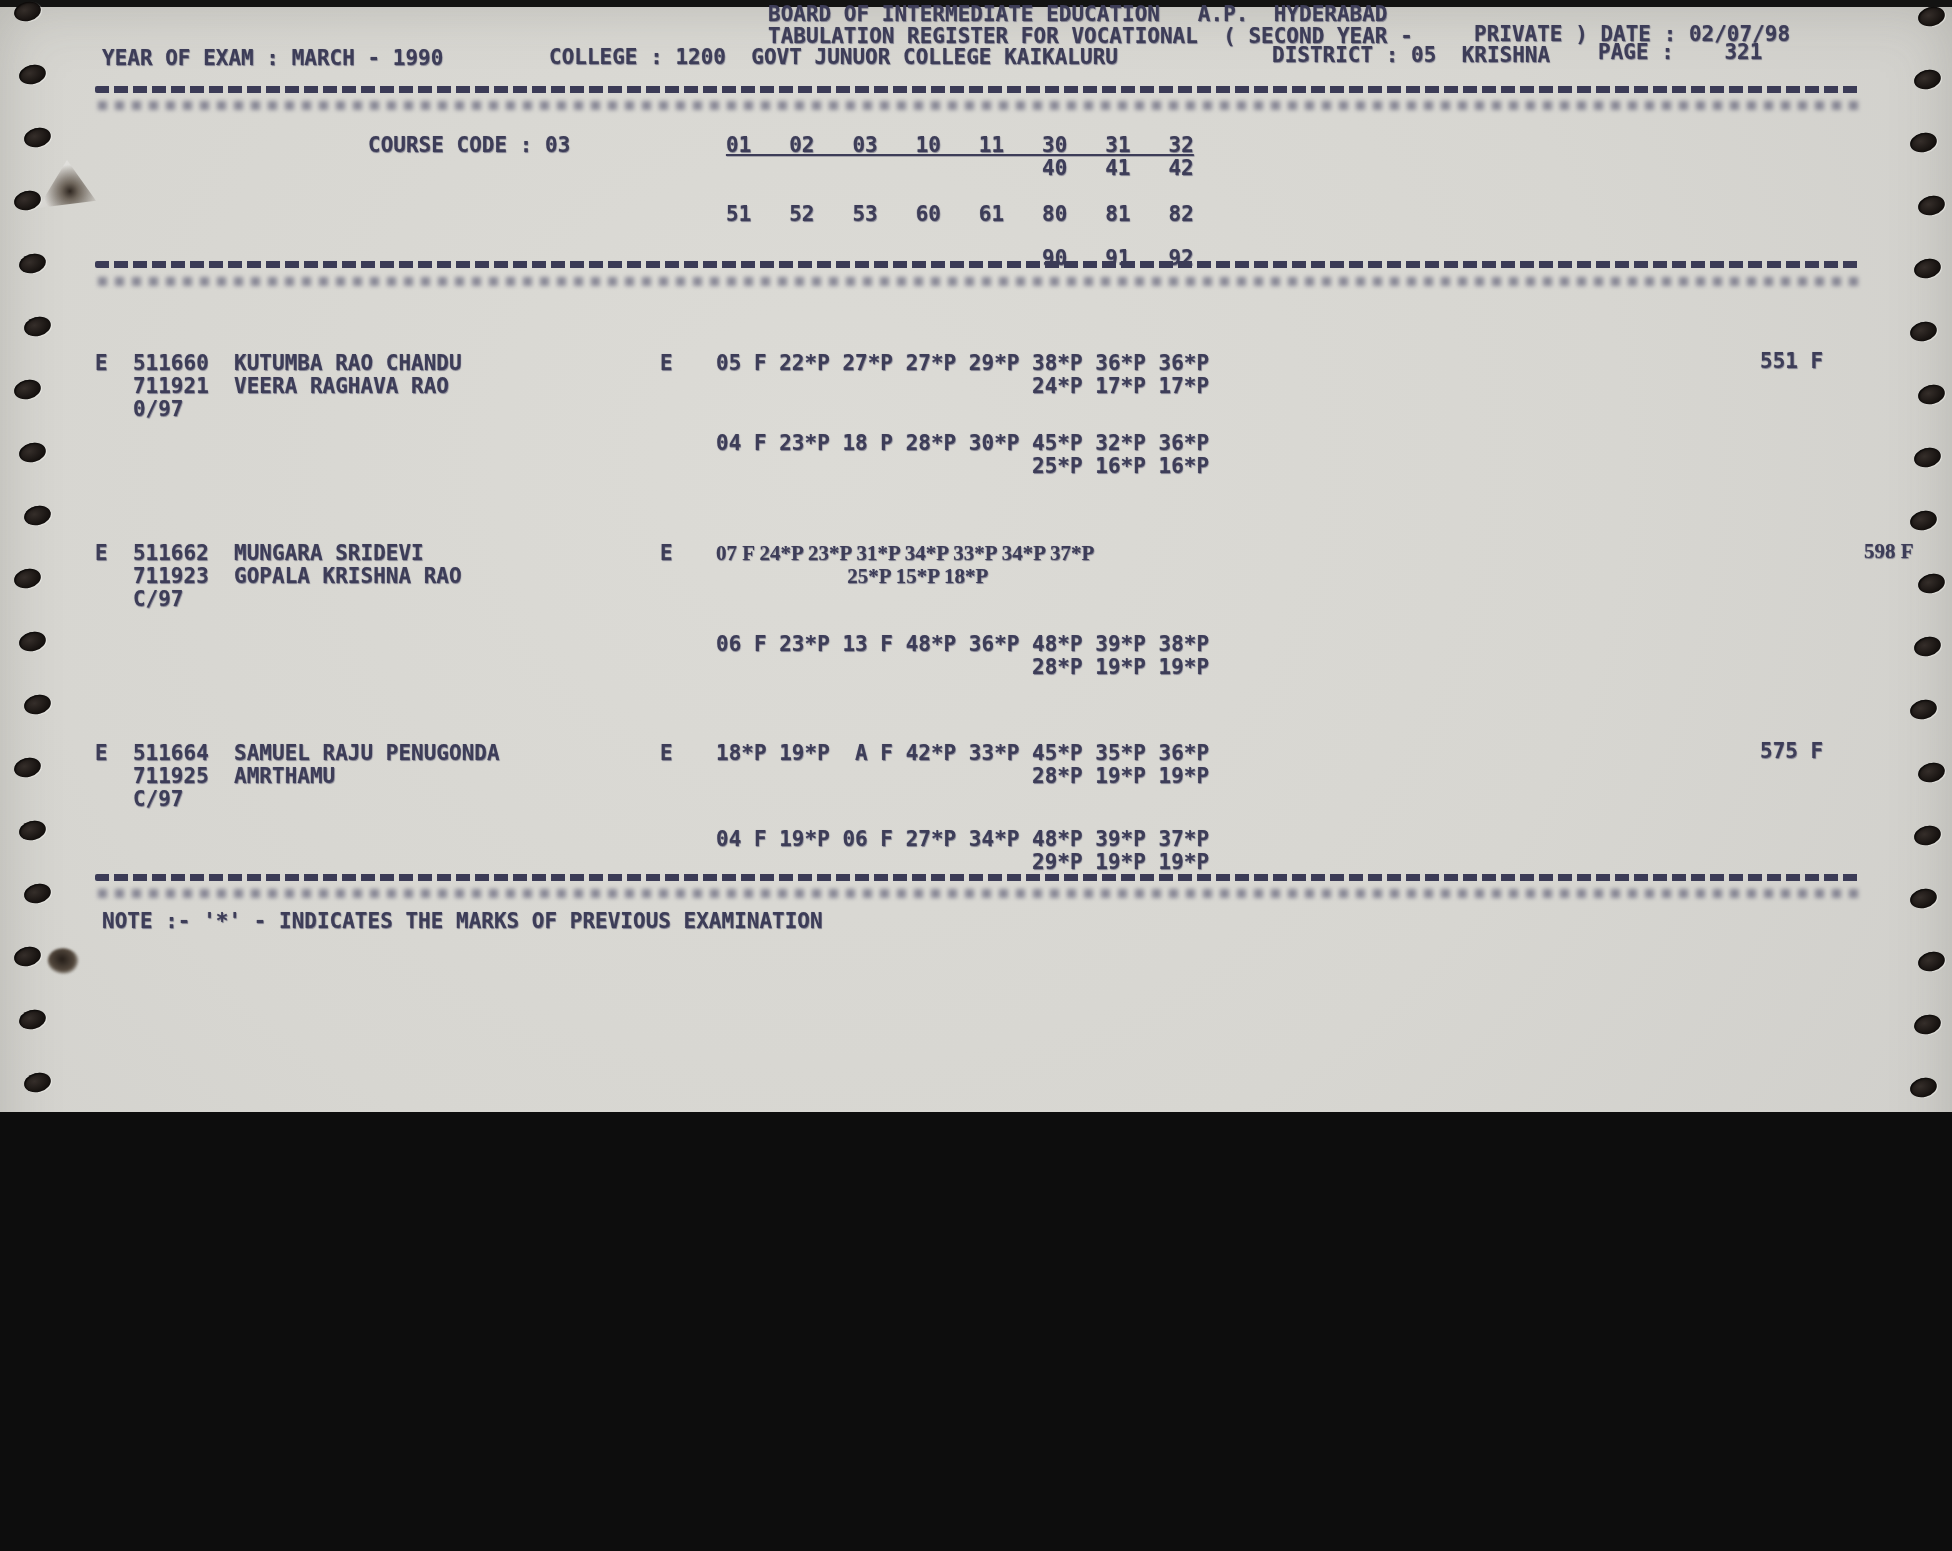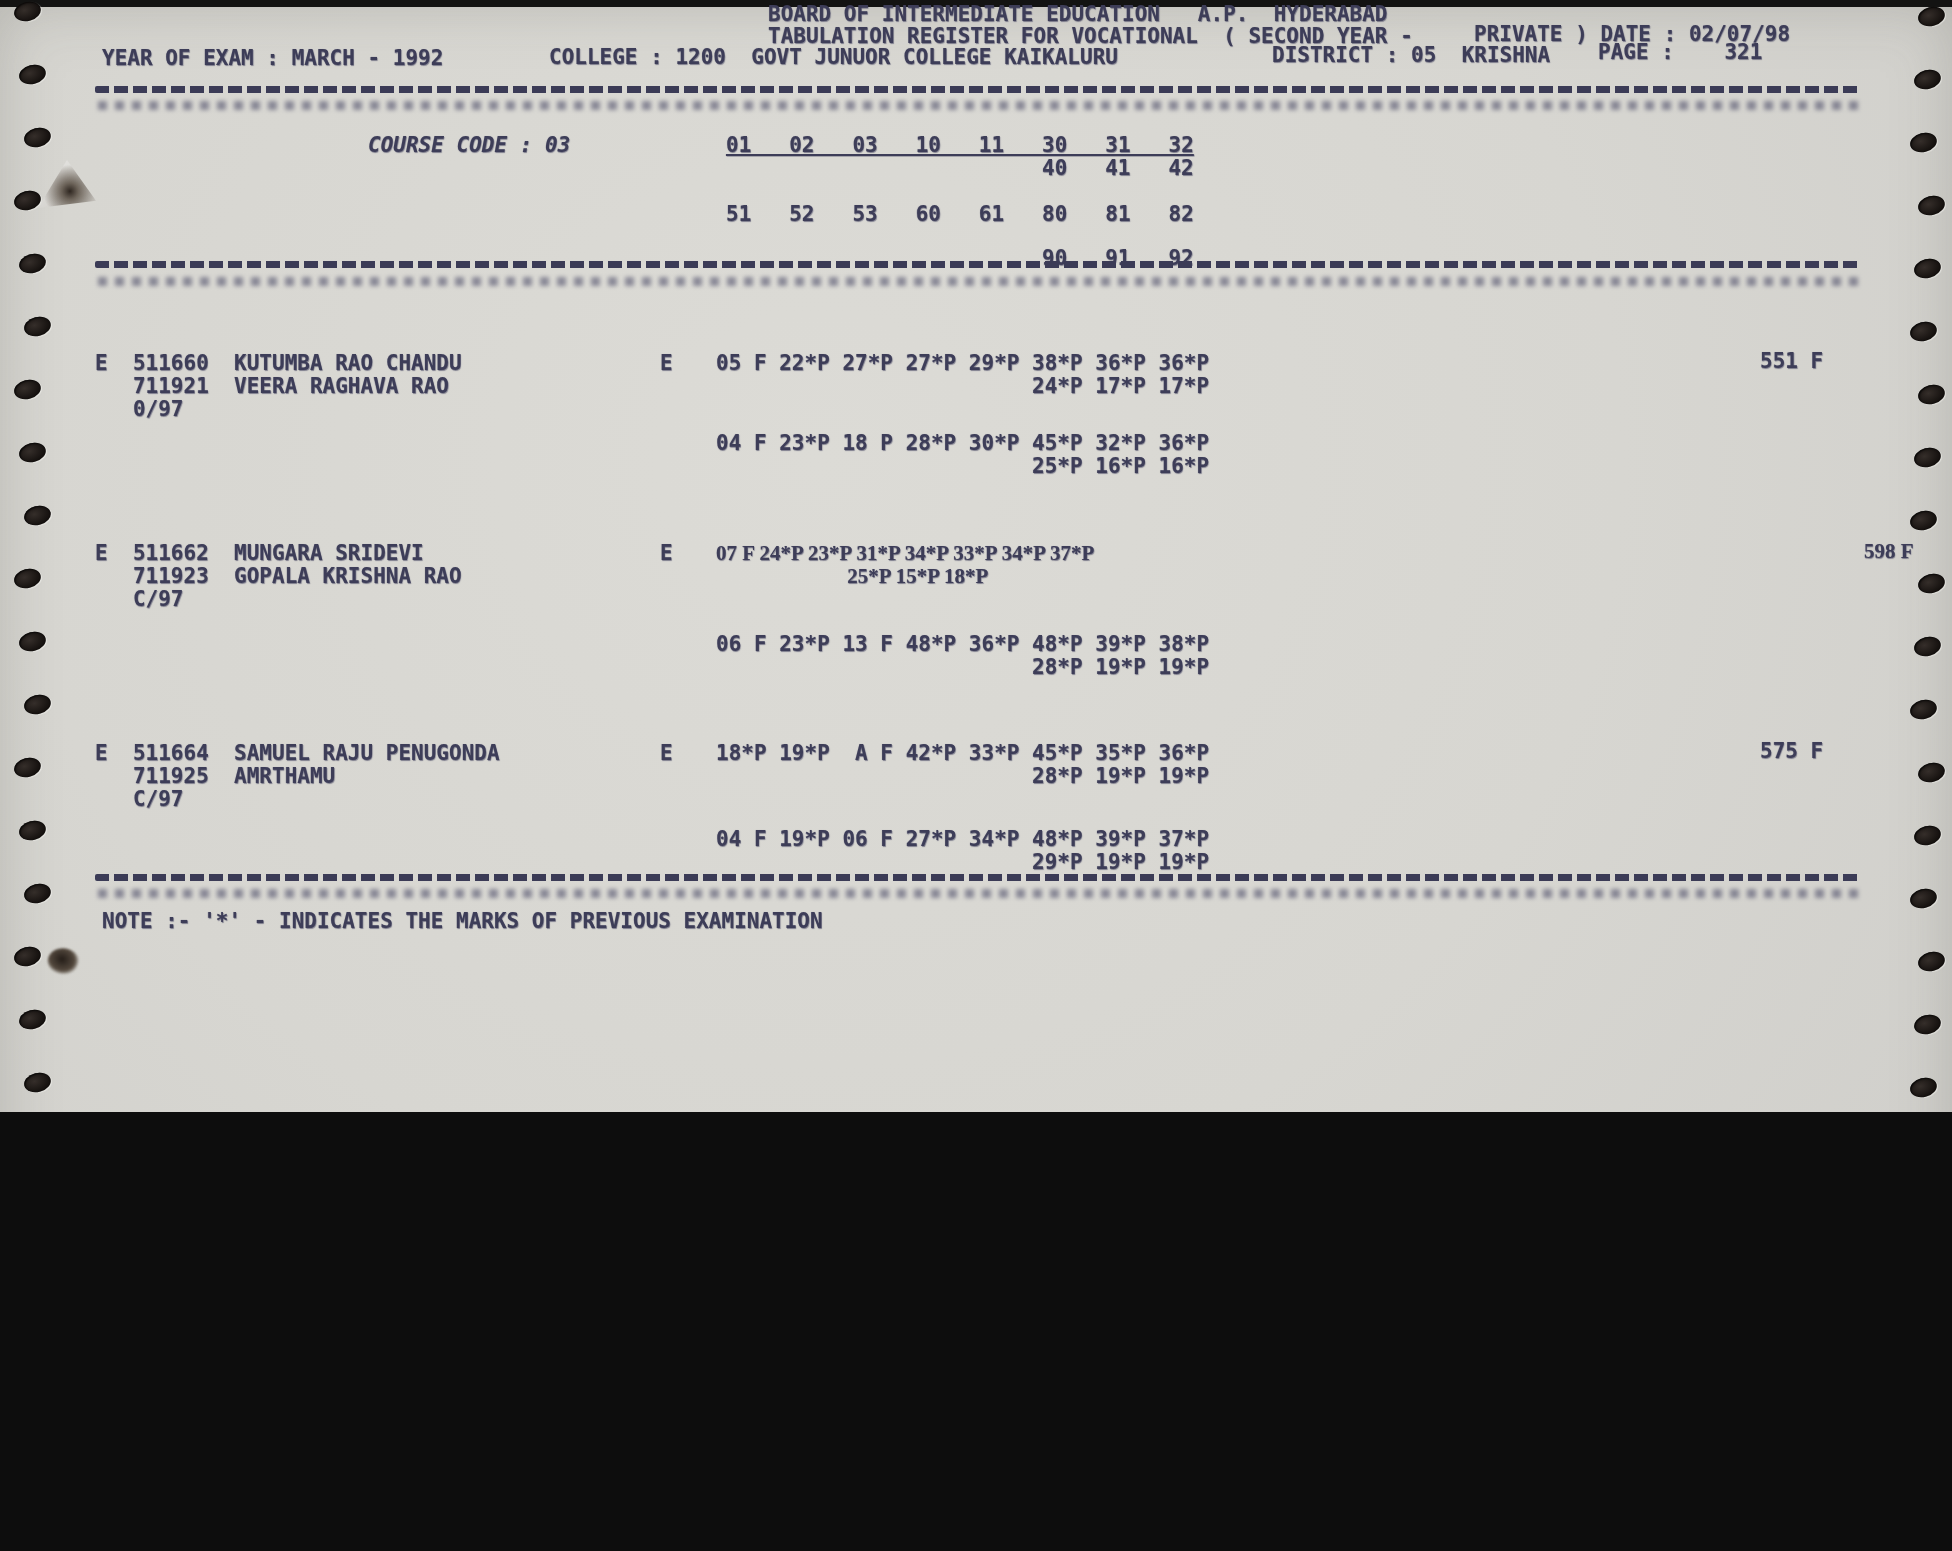--- a/index.html
+++ b/index.html
@@ -40,28 +40,28 @@
 
 <div class="scan">
   <div class="paper"></div>
   <div class="strip top"></div>
   <div class="strip bottom"></div>
 
   <pre class="txt" style="left:768px;top:3px;">BOARD OF INTERMEDIATE EDUCATION   A.P.  HYDERABAD</pre>
   <pre class="txt" style="left:1598px;top:1px;margin-top:40px;">PAGE :    321</pre>
   <pre class="txt" style="left:768px;top:25px;">TABULATION REGISTER FOR VOCATIONAL  ( SECOND YEAR -</pre>
   <pre class="txt" style="left:1474px;top:23px;">PRIVATE ) DATE : 02/07/98</pre>
-  <pre class="txt" style="left:102px;top:47px;">YEAR OF EXAM : MARCH - 1992</pre>
+  <pre class="txt" style="left:102px;top:47px;">YEAR OF EXAM : MARCH - 1990</pre>
   <pre class="txt" style="left:549px;top:46px;">COLLEGE : 1200  GOVT JUNUOR COLLEGE KAIKALURU</pre>
   <pre class="txt" style="left:1272px;top:44px;">DISTRICT : 05  KRISHNA</pre>
 
   <div class="sep" style="top:86px;"></div>
   <div class="sep-echo" style="top:101px;"></div>
 
-  <pre class="txt" style="left:368px;top:134px;font-style:italic;">COURSE CODE : 03</pre>
+  <pre class="txt" style="left:368px;top:134px;">COURSE CODE : 03</pre>
   <pre class="txt" style="left:726px;top:134px;text-decoration:underline;">01   02   03   10   11   30   31   32</pre>
   <pre class="txt" style="left:1042px;top:157px;">40   41   42</pre>
   <pre class="txt" style="left:726px;top:203px;">51   52   53   60   61   80   81   82</pre>
   <pre class="txt" style="left:1042px;top:247px;">90   91   92</pre>
 
   <div class="sep" style="top:261px;"></div>
   <div class="sep-echo" style="top:277px;"></div>
 
   <pre class="txt" style="left:95px;top:352px;">E  511660  KUTUMBA RAO CHANDU
    711921  VEERA RAGHAVA RAO

